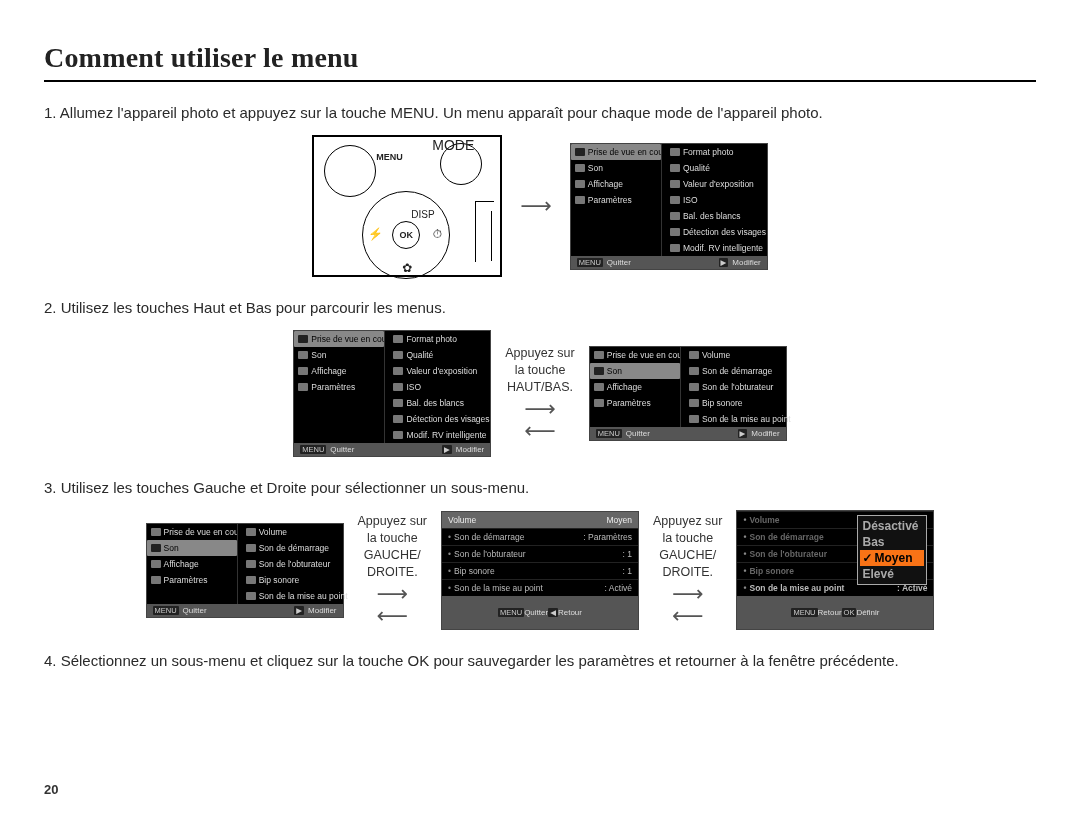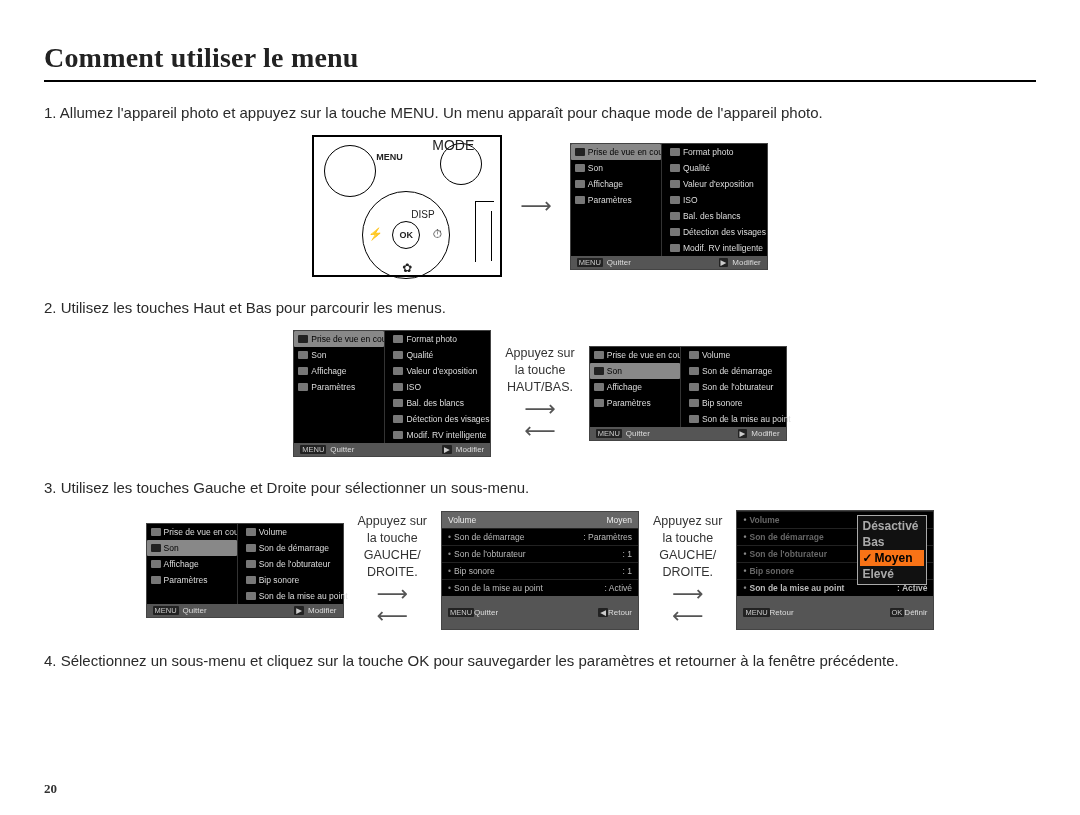--- a/index.html
+++ b/index.html
@@ -4,21 +4,21 @@
 <style>
   html,body{margin:0;padding:0;background:#fff;font-family:Arial,Helvetica,sans-serif;color:#222;}
   .page{width:1080px;height:815px;box-sizing:border-box;padding:30px 44px 10px 44px;position:relative;}
   h1{font-size:28px;font-weight:bold;margin:12px 0 4px 0;border-bottom:2px solid #000;padding-bottom:6px;letter-spacing:.2px;font-family:Liberation Serif, serif;}
   .step{font-size:15px;margin:20px 0 12px 0;color:#2a2a2a;line-height:1.4;}
   .figrow{display:flex;align-items:center;gap:18px;justify-content:center;}
   .figrow.small{gap:14px;}
   .arrow{font-size:22px;color:#555;line-height:1;user-select:none;}
   .arrowcol{display:flex;flex-direction:column;align-items:center;}
   .arrowcol .lbl{font-size:12.5px;text-align:center;color:#333;line-height:1.35;margin-bottom:2px;}
-  .pagenum{position:absolute;left:44px;bottom:18px;font-size:13px;font-weight:bold;color:#333;font-family:Liberation Serif, serif;}
+  .pagenum{position:absolute;left:44px;bottom:18px;font-size:13px;font-weight:bold;color:#333;}
 
   
   .camera{width:190px;height:142px;border:2px solid #000;box-sizing:border-box;position:relative;background:#fff;}
   .camera .ring{position:absolute;border:1.5px solid #000;border-radius:50%;}
   .camera .menu-ring{left:10px;top:8px;width:50px;height:50px;}
   .camera .menu-lbl{position:absolute;left:62px;top:15px;font-size:9px;font-weight:bold;}
   .camera .mode{position:absolute;right:18px;top:6px;width:40px;height:40px;border:1.5px solid #000;border-radius:50%;}
   .camera .mode-lbl{position:absolute;right:26px;top:0px;font-size:14px;}
   .camera .dpad{position:absolute;left:48px;top:54px;width:86px;height:86px;}
   .camera .dpad .outer{position:absolute;left:0;top:0;width:86px;height:86px;border:1.5px solid #000;border-radius:50%;}
@@ -43,21 +43,21 @@
   .scr .foot{display:flex;justify-content:space-between;background:#555;color:#ddd;font-size:8px;padding:2px 6px;}
   .scr .foot span{display:flex;gap:4px;align-items:center;}
   .scr .foot .btn{background:#222;color:#ccc;padding:0 2px;border-radius:1px;font-size:7.5px;}
 
   
   .scr2{width:198px;background:#000;color:#bbb;font-size:8.5px;border:1px solid #444;box-sizing:border-box;}
   .scr2 .hdr{display:flex;justify-content:space-between;padding:3px 6px;background:#666;color:#eee;}
   .scr2 .line{display:flex;justify-content:space-between;padding:3px 6px;border-top:1px solid #222;}
   .scr2 .line.dim{color:#666;}
   .scr2 .line .dot{margin-right:3px;color:#888;}
-  .scr2 .foot{display:flex;justify-content:space-between;background:#555;color:#ddd;font-size:8px;padding:12px 6px;}
+  .scr2 .foot{display:flex;justify-content:center;background:#555;color:#ddd;font-size:8px;padding:12px 6px;}
   .scr2 .foot .btn{background:#222;color:#ccc;padding:0 2px;border-radius:1px;font-size:7.5px;}
   .scr2 .popup{position:relative;font-weight:bold;}
   .scr2 .popbox{position:absolute;right:6px;top:4px;width:64px;border:1px solid #aaa;background:#111;padding:2px;}
   .scr2 .popbox div{font-size:12px;color:#aaa;padding:1px 2px;}
   .scr2 .popbox div.sel{background:#f97316;color:#000;}
   .scr2 .popbox div .ck{margin-right:2px;}
 </style>
 </head>
 <body>
 

